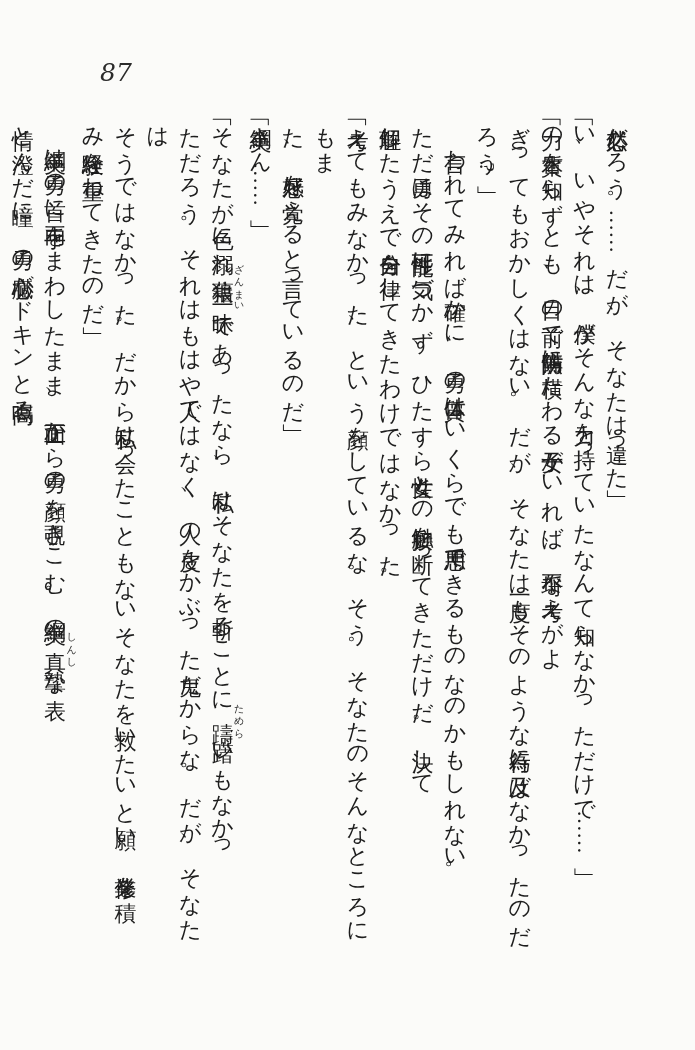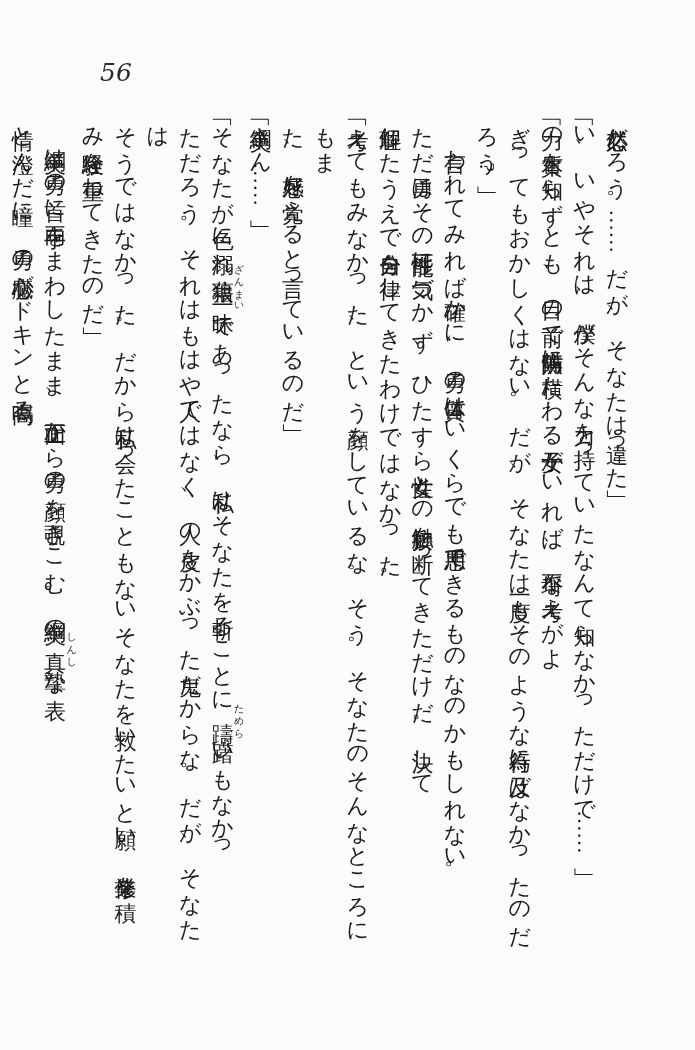--- a/index.html
+++ b/index.html
@@ -54,21 +54,21 @@
   rt {
     font-size: 10px;
     letter-spacing: 1px;
     color: #2a2a2a;
   }
 </style>
 </head>
 <body>
 
 <div class="page">
-  <div class="page-number">56</div>
+  <div class="page-number">87</div>
   <div class="text-body" id="text-body">
       <p class="line">必然だろう。……だが、そなたは違った」</p>
       <p class="line">「い、いやそれは、僕がそんな力を持っていたなんて知らなかっただけで……」</p>
       <p class="line">「力の本質を知らずとも、目の前で無防備に横たわる女子がいれば、不埒な考えがよ</p>
       <p class="line">ぎってもおかしくはない。だが、そなたは一度もそのような行為に及ばなかったのだ</p>
       <p class="line">ろう?」</p>
       <p class="line indent">言われてみれば確かに、勇の体質はいくらでも悪用できるものなのかもしれない。</p>
       <p class="line">ただ勇はその可能性に気づかず、ひたすら女性との接触を断ってきただけだ。決して</p>
       <p class="line">理解したうえで自分を律してきたわけではなかった。</p>
       <p class="line">「考えてもみなかった、という顔をしているな。そう。そなたのそんなところにもま</p>

